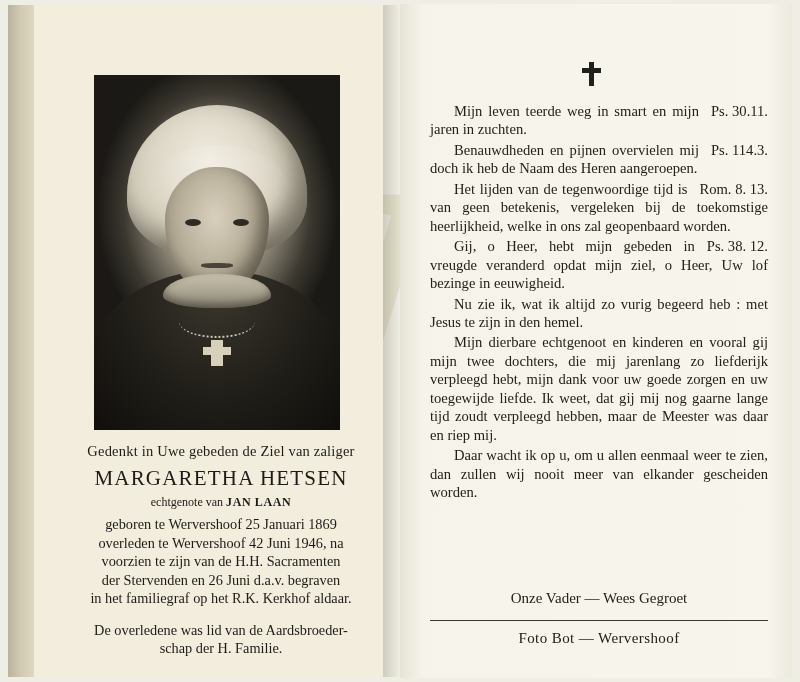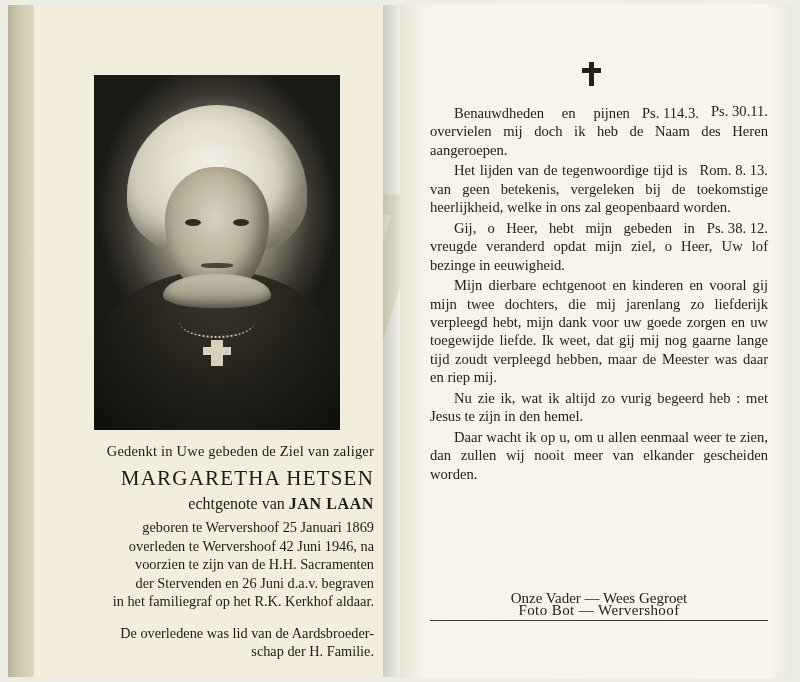--- a/index.html
+++ b/index.html
@@ -164,31 +164,31 @@
     left: -8px; top: 7px;
     width: 28px; height: 8px;
     background: #d7d0ba;
   }
 
   .text-left {
     position: absolute;
     left: 34px;
     top: 438px;
     width: 306px;
-    text-align: right;
+    text-align: center;
     color: #1d1b16;
     z-index: 3;
   }
   .text-left .l1 { font-size: 14.5px; letter-spacing: .2px; margin-bottom: 6px; }
   .text-left .name {
     font-size: 21px;
     letter-spacing: 1.2px;
     margin: 3px 0 4px;
   }
-  .text-left .l2 { font-size: 16px; margin-bottom: 5px; }
+  .text-left .l2 { font-size: 12px; margin-bottom: 5px; }
   .text-left .l2 b { font-weight: 700; letter-spacing: .6px; }
   .text-left .block {
     font-size: 14.3px;
     line-height: 1.30;
     margin-top: 4px;
   }
   .text-left .block2 {
     font-size: 14.3px;
     line-height: 1.30;
     margin-top: 13px;
@@ -262,21 +262,21 @@
     position: absolute;
     left: 30px;
     top: 616px;
     width: 338px;
     border-top: 1px solid #3a382f;
     z-index: 3;
   }
   .credit {
     position: absolute;
     left: 30px;
-    top: 598px;
+    top: 626px;
     width: 338px;
     text-align: center;
     font-size: 15px;
     letter-spacing: .4px;
     color: #23211c;
     z-index: 3;
   }
   .edge-shadow-l {
     position:absolute; left: 383px; top: 5px; width: 17px; height: 672px;
     background: linear-gradient(90deg, rgba(120,115,95,.28), rgba(120,115,95,0));
@@ -337,38 +337,39 @@
   <div class="edge-shadow-l"></div>
 
   <div class="card-right">
     <div class="sheet"></div>
 
     <div class="top-cross"></div>
 
     <div class="right-body">
       <p>
         <span class="ref">Ps. 30.11.</span>
+        <span>Mijn leven teerde weg in smart en mijn jaren in zuchten.</span>
       </p>
       <p>
         <span class="ref">Ps. 114.3.</span>
         <span>Benauwdheden en pijnen overvielen mij doch ik heb de Naam des Heren aangeroepen.</span>
       </p>
       <p>
         <span class="ref">Rom. 8. 13.</span>
         <span>Het lijden van de tegenwoordige tijd is van geen betekenis, vergeleken bij de toekomstige heerlijkheid, welke in ons zal geopenbaard worden.</span>
       </p>
       <p>
         <span class="ref">Ps. 38. 12.</span>
         <span>Gij, o Heer, hebt mijn gebeden in vreugde veranderd opdat mijn ziel, o Heer, Uw lof bezinge in eeuwigheid.</span>
       </p>
       <p>
+        <span>Nu zie ik, wat ik altijd zo vurig begeerd heb : met Jesus te zijn in den hemel.</span>
+      </p>
+      <p>
         <span>Mijn dierbare echtgenoot en kinderen en vooral gij mijn twee dochters, die mij jarenlang zo liefderijk verpleegd hebt, mijn dank voor uw goede zorgen en uw toegewijde liefde. Ik weet, dat gij mij nog gaarne lange tijd zoudt verpleegd hebben, maar de Meester was daar en riep mij.</span>
-      </p>
-      <p>
-        <span>Nu zie ik, wat ik altijd zo vurig begeerd heb : met Jesus te zijn in den hemel.</span>
       </p>
       <p>
         <span>Daar wacht ik op u, om u allen eenmaal weer te zien, dan zullen wij nooit meer van elkander gescheiden worden.</span>
       </p>
     </div>
 
     <div class="prayers">Onze Vader  —  Wees Gegroet</div>
     <div class="rule"></div>
     <div class="credit">Foto Bot — Wervershoof</div>
   </div>

